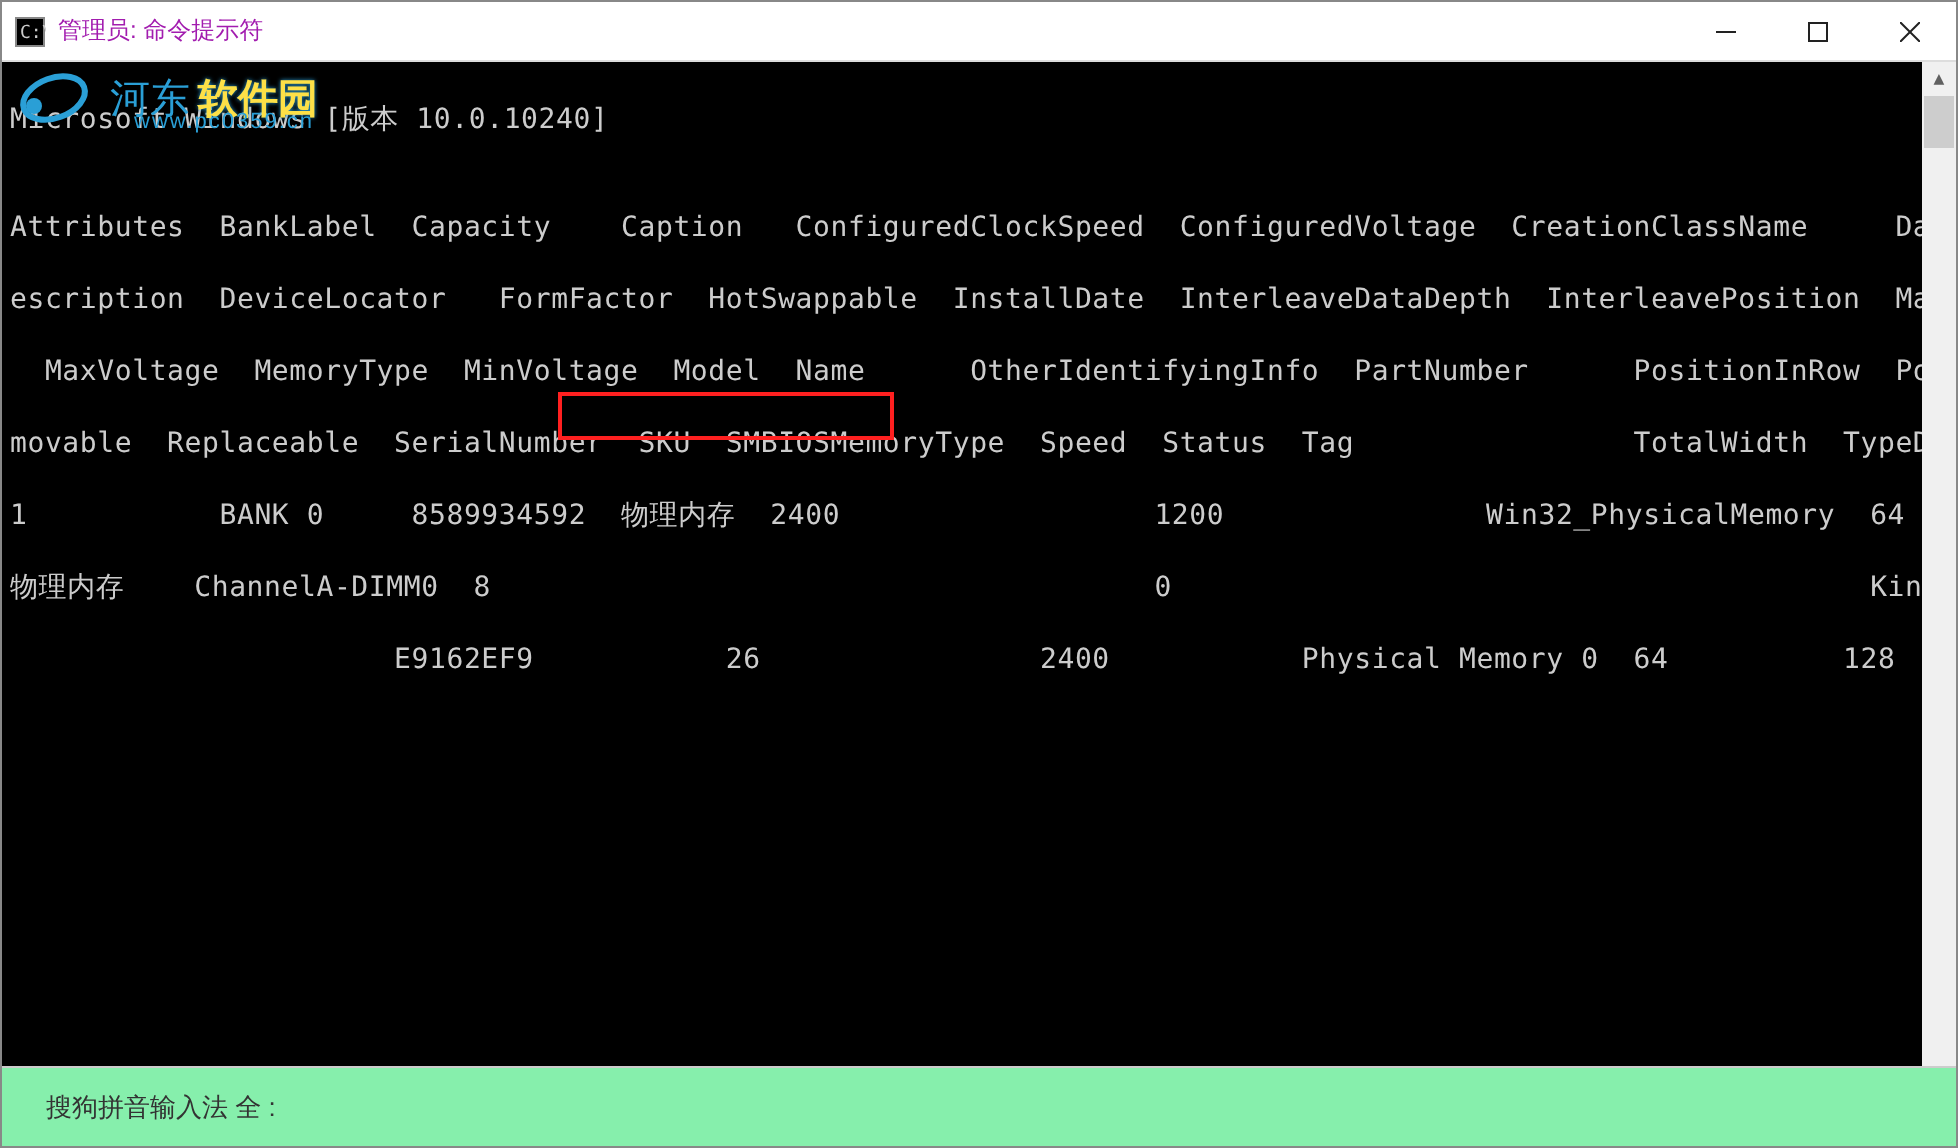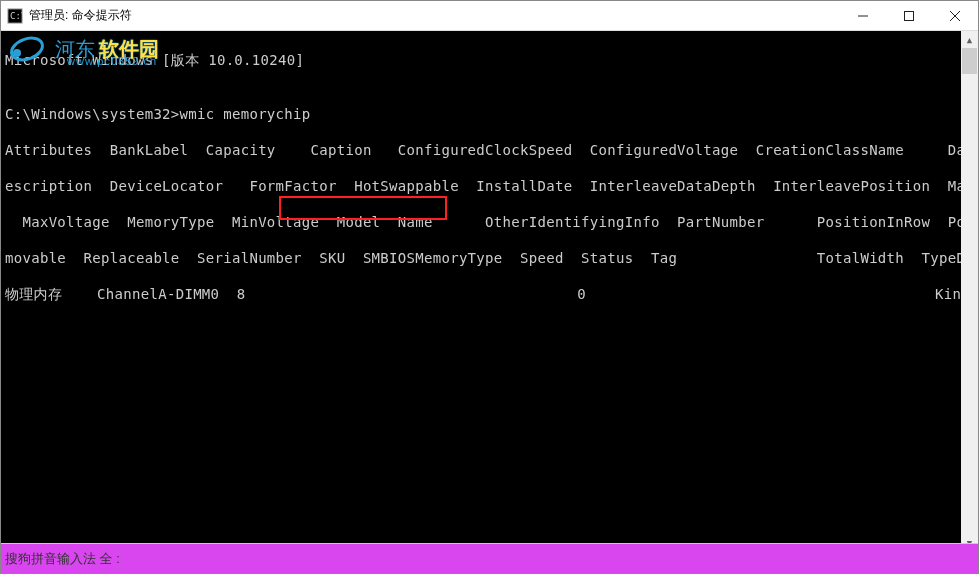--- a/index.html
+++ b/index.html
@@ -34,21 +34,21 @@
       gap: 6px;
     }
     .titlebar-icon {
       width: 16px;
       height: 16px;
       display: inline-flex;
       align-items: center;
       justify-content: center;
     }
     .titlebar-title {
-      color: #000000;
+      color: #a21caf;
     }
     .titlebar-controls {
       display: flex;
       height: 100%;
     }
     .win-btn {
       width: 46px;
       height: 100%;
       display: flex;
       align-items: center;
@@ -141,26 +141,26 @@
       left: 64px;
       color: #2a9fd6;
       font-size: 11px;
       letter-spacing: 1px;
     }
     .ime-bar {
       position: absolute;
       bottom: 0;
       left: 0;
       right: 0;
-      height: 30px;
-      background: #d946ef;
+      height: 40px;
+      background: #86efac;
       border-top: 1px solid #ccc;
       display: flex;
       align-items: center;
-      padding-left: 4px;
+      padding-left: 22px;
       font-family: "Microsoft YaHei", "SimSun", sans-serif;
       font-size: 13px;
       color: #333;
     }
     .highlight-box {
       position: absolute;
       border: 2px solid #ff2020;
       pointer-events: none;
       top: 195px;
       left: 278px;
@@ -213,26 +213,27 @@
     </svg>
   </span>
   <span class="wm-text-a">河东</span>
     <span class="wm-text-b">软件园</span>
   <span class="wm-sub">www.pc0359.cn</span>
 </div>
 
 <div class="terminal">
 <div class="term-line">Microsoft Windows [版本 10.0.10240]</div>
 <div class="term-line"></div>
-<div class="term-line">C:\Windows\system32&gt;wmic memorychip</div>
 <div class="term-line">Attributes  BankLabel  Capacity    Caption   ConfiguredClockSpeed  ConfiguredVoltage  CreationClassName     DataWidth  D</div>
 <div class="term-line">escription  DeviceLocator   FormFactor  HotSwappable  InstallDate  InterleaveDataDepth  InterleavePosition  Manufacturer</div>
 <div class="term-line">  MaxVoltage  MemoryType  MinVoltage  Model  Name      OtherIdentifyingInfo  PartNumber      PositionInRow  PoweredOn  Re</div>
 <div class="term-line">movable  Replaceable  SerialNumber  SKU  SMBIOSMemoryType  Speed  Status  Tag                TotalWidth  TypeDetail  Ver</div>
+<div class="term-line">1           BANK 0     8589934592  物理内存  2400                  1200               Win32_PhysicalMemory  64</div>
 <div class="term-line">物理内存    ChannelA-DIMM0  8                                      0                                        Kingston</div>
+<div class="term-line">                      E9162EF9           26                2400           Physical Memory 0  64          128</div>
 <div class="term-line"></div>
 <div class="term-line"></div>
 </div>
 
 <div class="highlight-box"></div>
 
 <div class="scrollbar">
   <div class="sb-btn">▲</div>
   <div class="sb-track">
     <div class="sb-thumb"></div>

